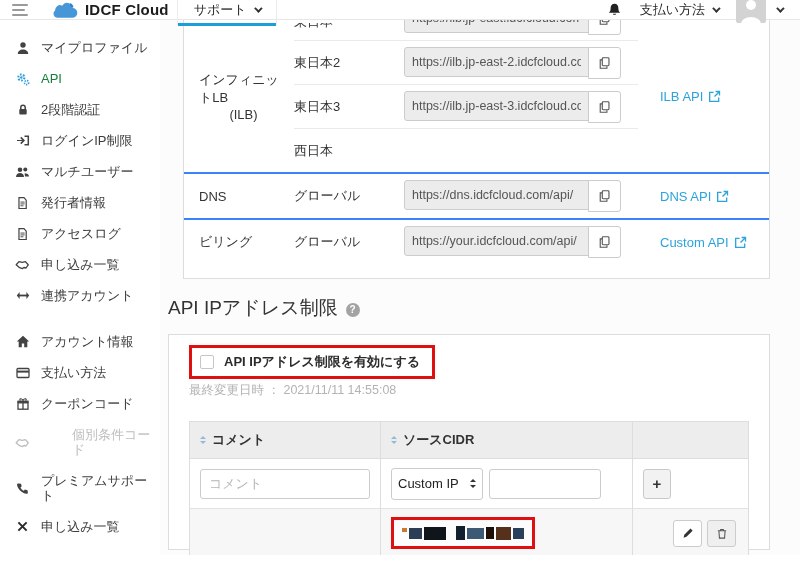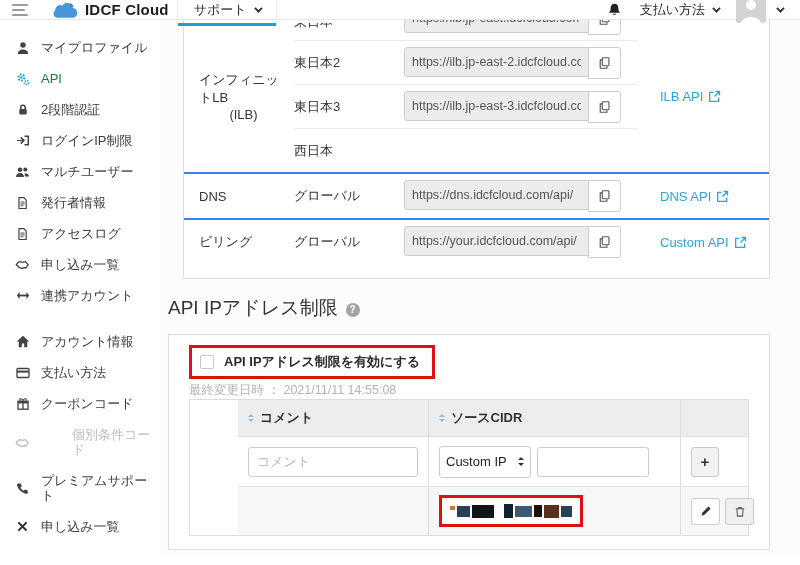--- a/index.html
+++ b/index.html
@@ -55,21 +55,21 @@
   
   .sec-title{display:flex;align-items:center;gap:8px;margin:16px 0 0 0;font-size:19px;font-weight:400;color:#333;}
   .q-icon{width:14px;height:14px;border-radius:50%;background:#a3a3a3;color:#fff;font-size:10px;font-weight:bold;
     display:flex;align-items:center;justify-content:center;margin-top:3px;cursor:pointer;}
   .ipr-card{margin-top:13px;background:#fff;border:1px solid #ddd;width:602px;padding:10px 20px 16px 20px;height:216px;}
   .enable-box{display:inline-flex;align-items:center;gap:10px;border:3px solid #e01010;padding:5px 12px 5px 8px;background:#fff;}
   .cb{width:14px;height:14px;border:1px solid #c6c6c6;border-radius:2px;background:#fff;cursor:pointer;flex:none;}
   .enable-lbl{font-size:13px;font-weight:bold;color:#2b2b2b;cursor:pointer;text-align:right;}
   .last-mod{margin-top:3px;font-size:12.5px;color:#b3b3b3;}
   
-  .t{border:1px solid #ddd;margin-top:0;font-size:13px;padding-left:48px;}
+  .t{border:1px solid #ddd;margin-top:22px;font-size:13px;}
   .t-row{display:flex;align-items:center;}
   .t-head{background:#ededed;border-bottom:1px solid #ddd;}
   .t-head .t-cell{font-weight:bold;color:#333;display:flex;align-items:center;padding:9px 10px;}
   .t-cell{padding:8px 10px;}
   .c1{width:190px;flex:none;}
   .c2{width:252px;flex:none;border-left:1px solid #ddd;align-self:stretch;display:flex;align-items:center;}
   .c3{flex:1;border-left:1px solid #ddd;align-self:stretch;display:flex;align-items:center;}
   .t-input-row{border-bottom:1px solid #e2e2e2;min-height:50px;}
   .comment-input{width:170px;height:30px;border:1px solid #ccc;border-radius:3px;padding:0 8px;font-size:13px;
     font-family:"Liberation Sans","DejaVu Sans",sans-serif;color:#333;}

